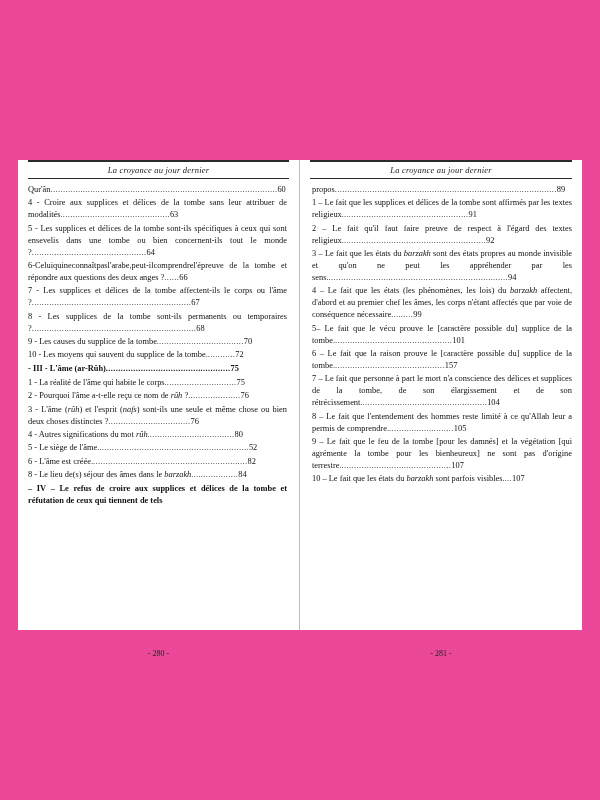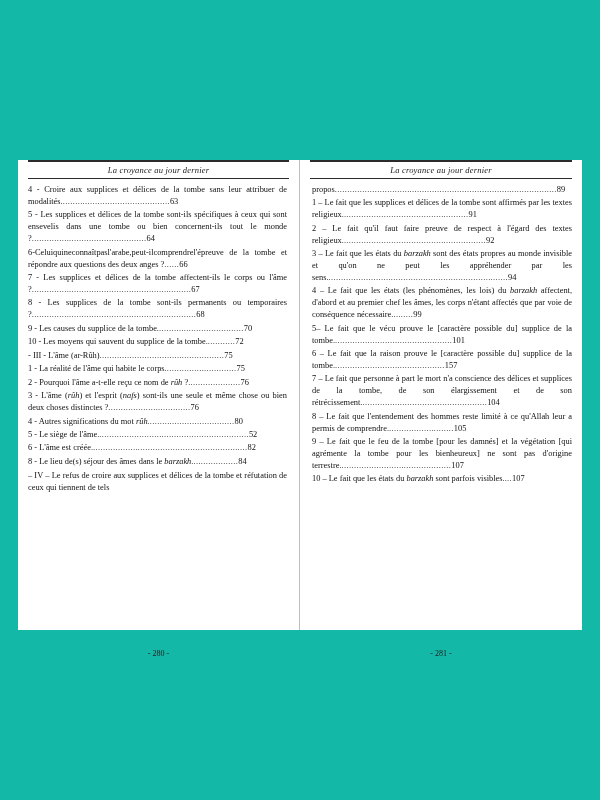--- a/index.html
+++ b/index.html
@@ -11,21 +11,21 @@
     overflow: hidden;
   }
   body {
     font-family: "Liberation Serif", serif;
   }
   .page-scan {
     position: absolute;
     left: 0; top: 0;
     width: 600px;
     height: 800px;
-    background: #14b8a6;
+    background: #ec4899;
   }
   .book {
     position: absolute;
     left: 18px;
     top: 160px;
     width: 564px;
     height: 470px;
     display: flex;
     background: #ffffff;
   }
@@ -67,21 +67,21 @@
     text-align: justify;
     text-justify: inter-word;
   }
   .entry .dots {
     letter-spacing: 0.4px;
   }
   .ital {
     font-style: italic;
   }
   .dash-head {
-    font-weight: normal;
+    font-weight: bold;
     margin-top: 2px;
   }
   .folio {
     position: absolute;
     bottom: -28px;
     left: 0;
     width: 100%;
     text-align: center;
     font-size: 8px;
     color: #222;
@@ -94,20 +94,21 @@
 
 <div class="page-scan">
   <div class="book">
 
     <div class="page page-left">
       <div class="head-box">
         <div class="header-rule"></div>
         <div class="running-head">La croyance au jour dernier</div>
       </div>
       <div class="toc">
+        <div class="entry"><span>Qur'ân</span><span class="dots">...........................................................................................</span><span>60</span></div>
         <div class="entry"><span>4 - Croire aux supplices et délices de la tombe sans leur attribuer de modalités.</span><span class="dots">...........................................</span><span>63</span></div>
         <div class="entry"><span>5 - Les supplices et délices de la tombe sont-ils spécifiques à ceux qui sont ensevelis dans une tombe ou bien concernent-ils tout le monde ?</span><span class="dots">..............................................</span><span>64</span></div>
         <div class="entry"><span>6-Celuiquineconnaîtpasl'arabe,peut-ilcomprendrel'épreuve de la tombe et répondre aux questions des deux anges ?</span><span class="dots">......</span><span>66</span></div>
         <div class="entry"><span>7 - Les supplices et délices de la tombe affectent-ils le corps ou l'âme ?</span><span class="dots">................................................................</span><span>67</span></div>
         <div class="entry"><span>8 - Les supplices de la tombe sont-ils permanents ou temporaires ?</span><span class="dots">..................................................................</span><span>68</span></div>
         <div class="entry"><span>9 - Les causes du supplice de la tombe.</span><span class="dots">..................................</span><span>70</span></div>
         <div class="entry"><span>10 - Les moyens qui sauvent du supplice de la tombe.</span><span class="dots">...........</span><span>72</span></div>
 
         <div class="entry dash-head"><span>- III - </span><span>L'âme (ar-Rûh)</span><span class="dots">..................................................</span><span>75</span></div>
 

